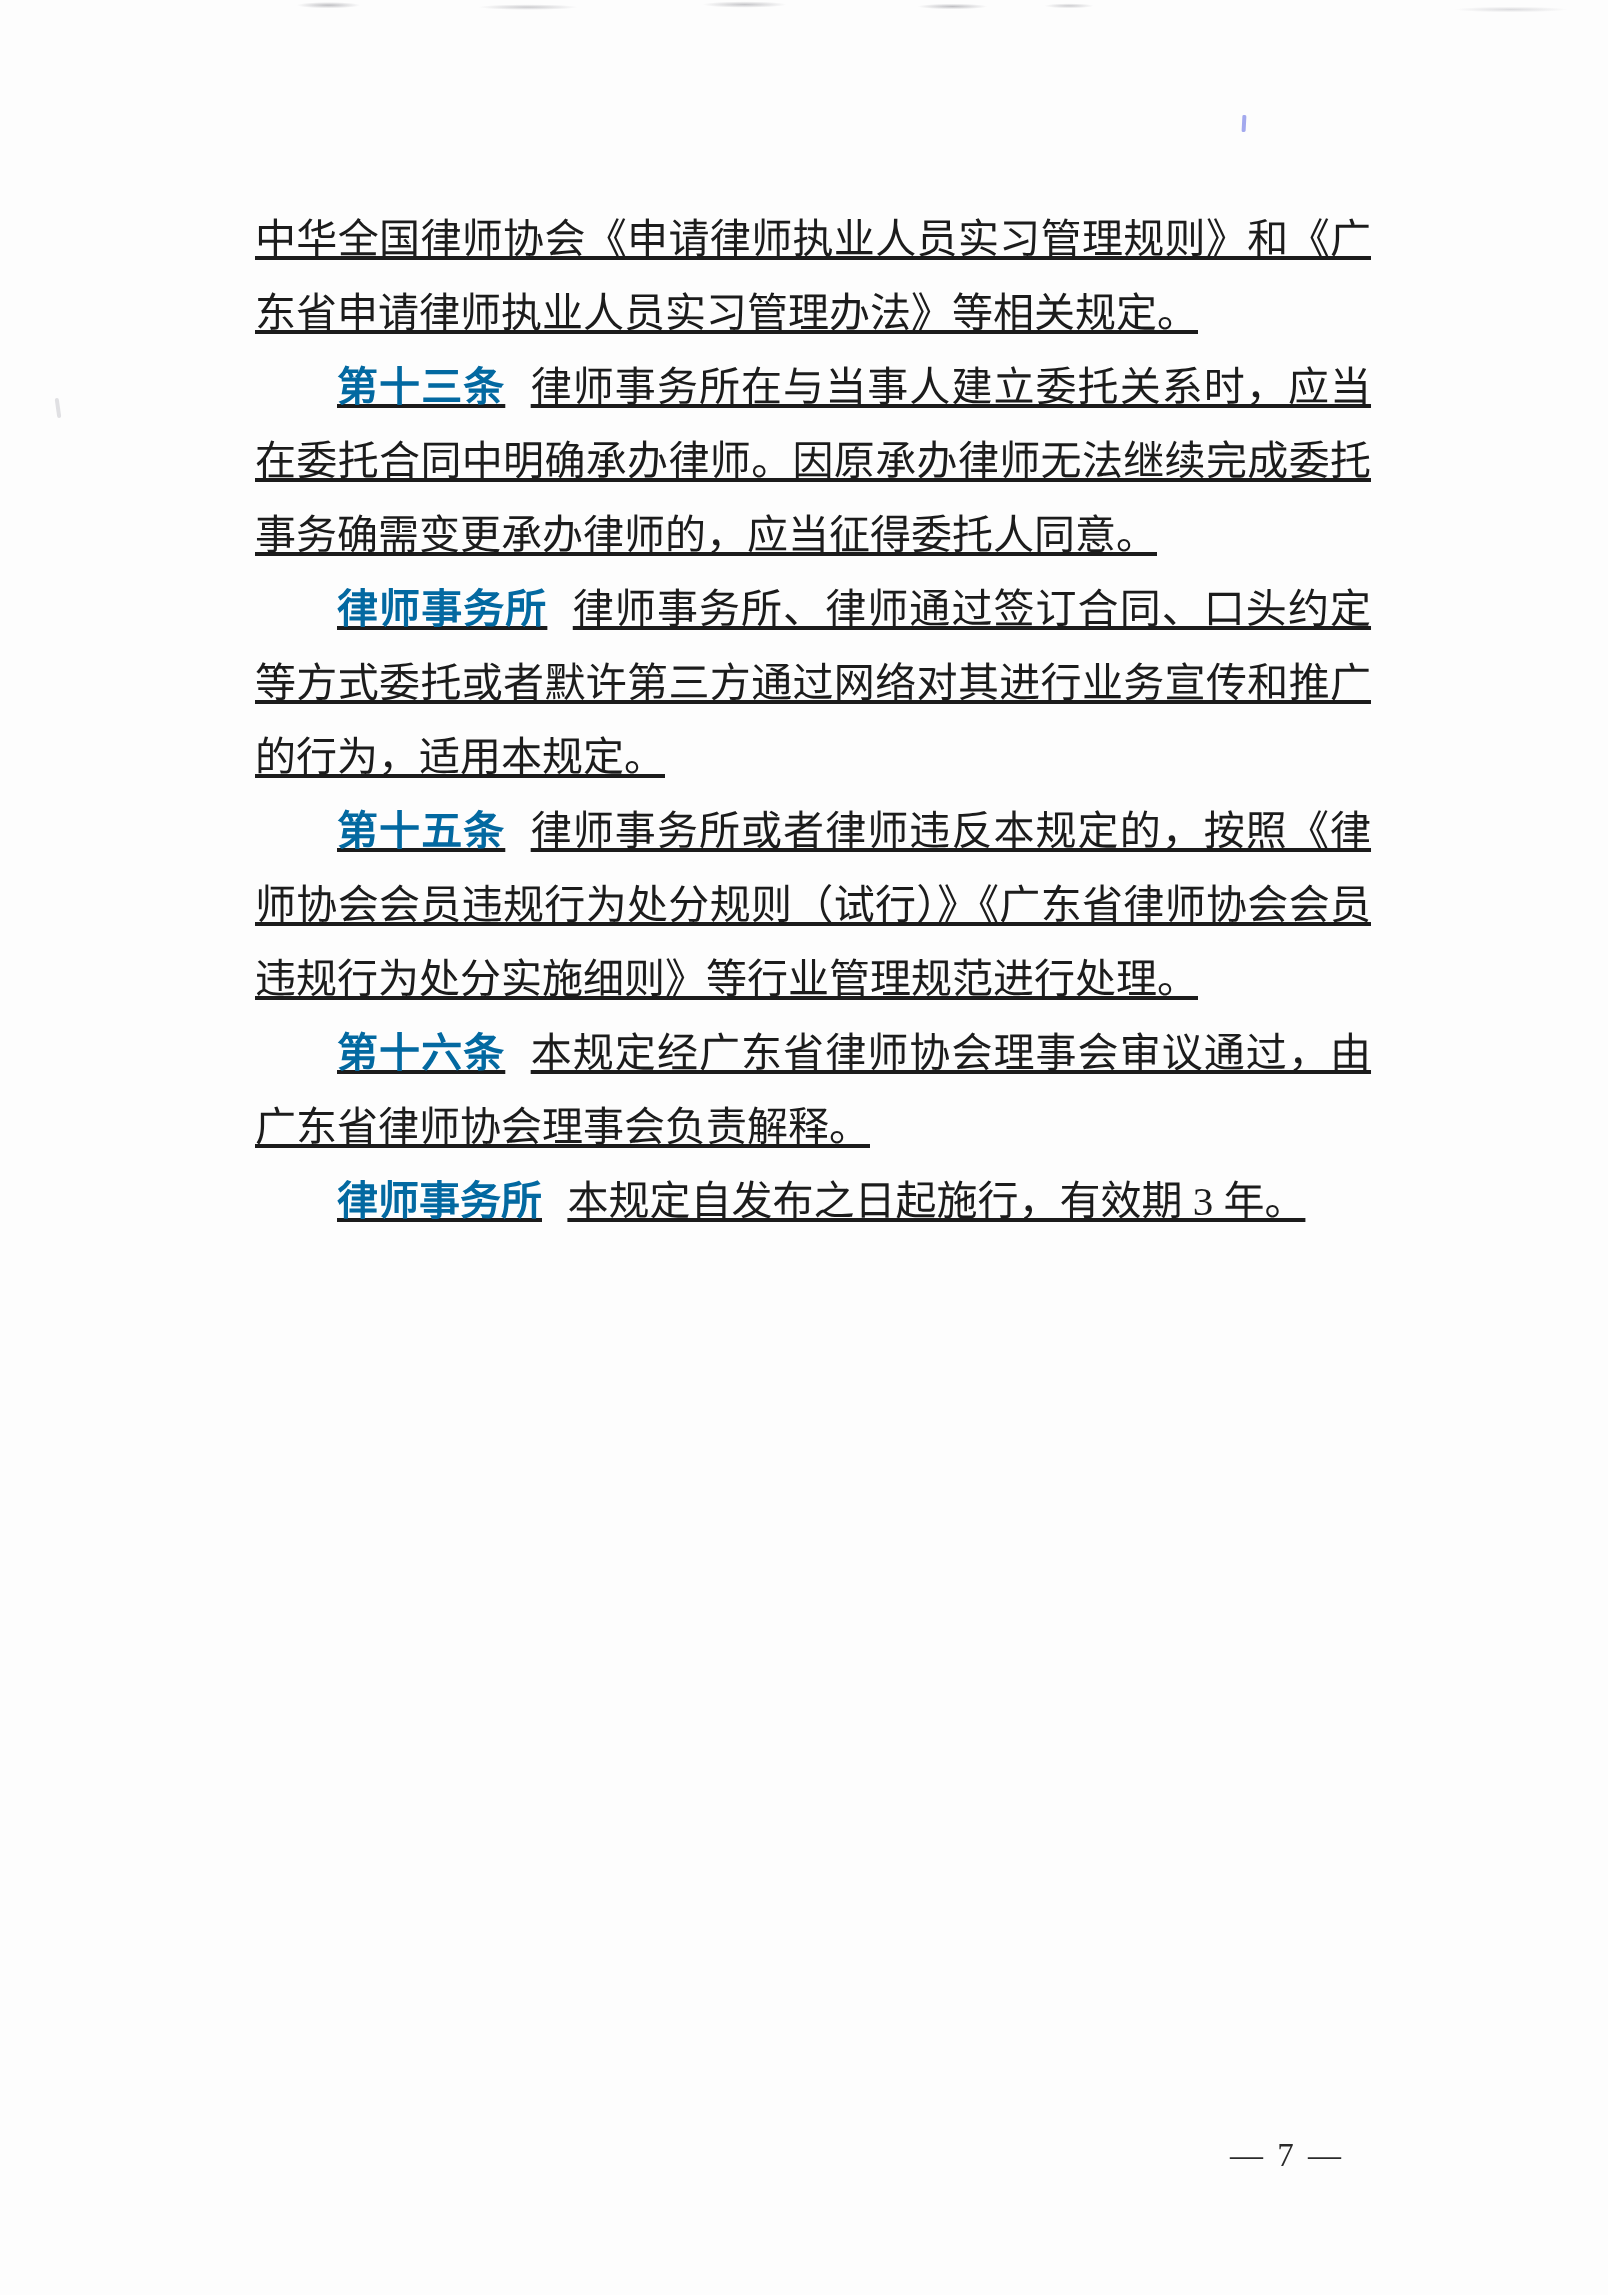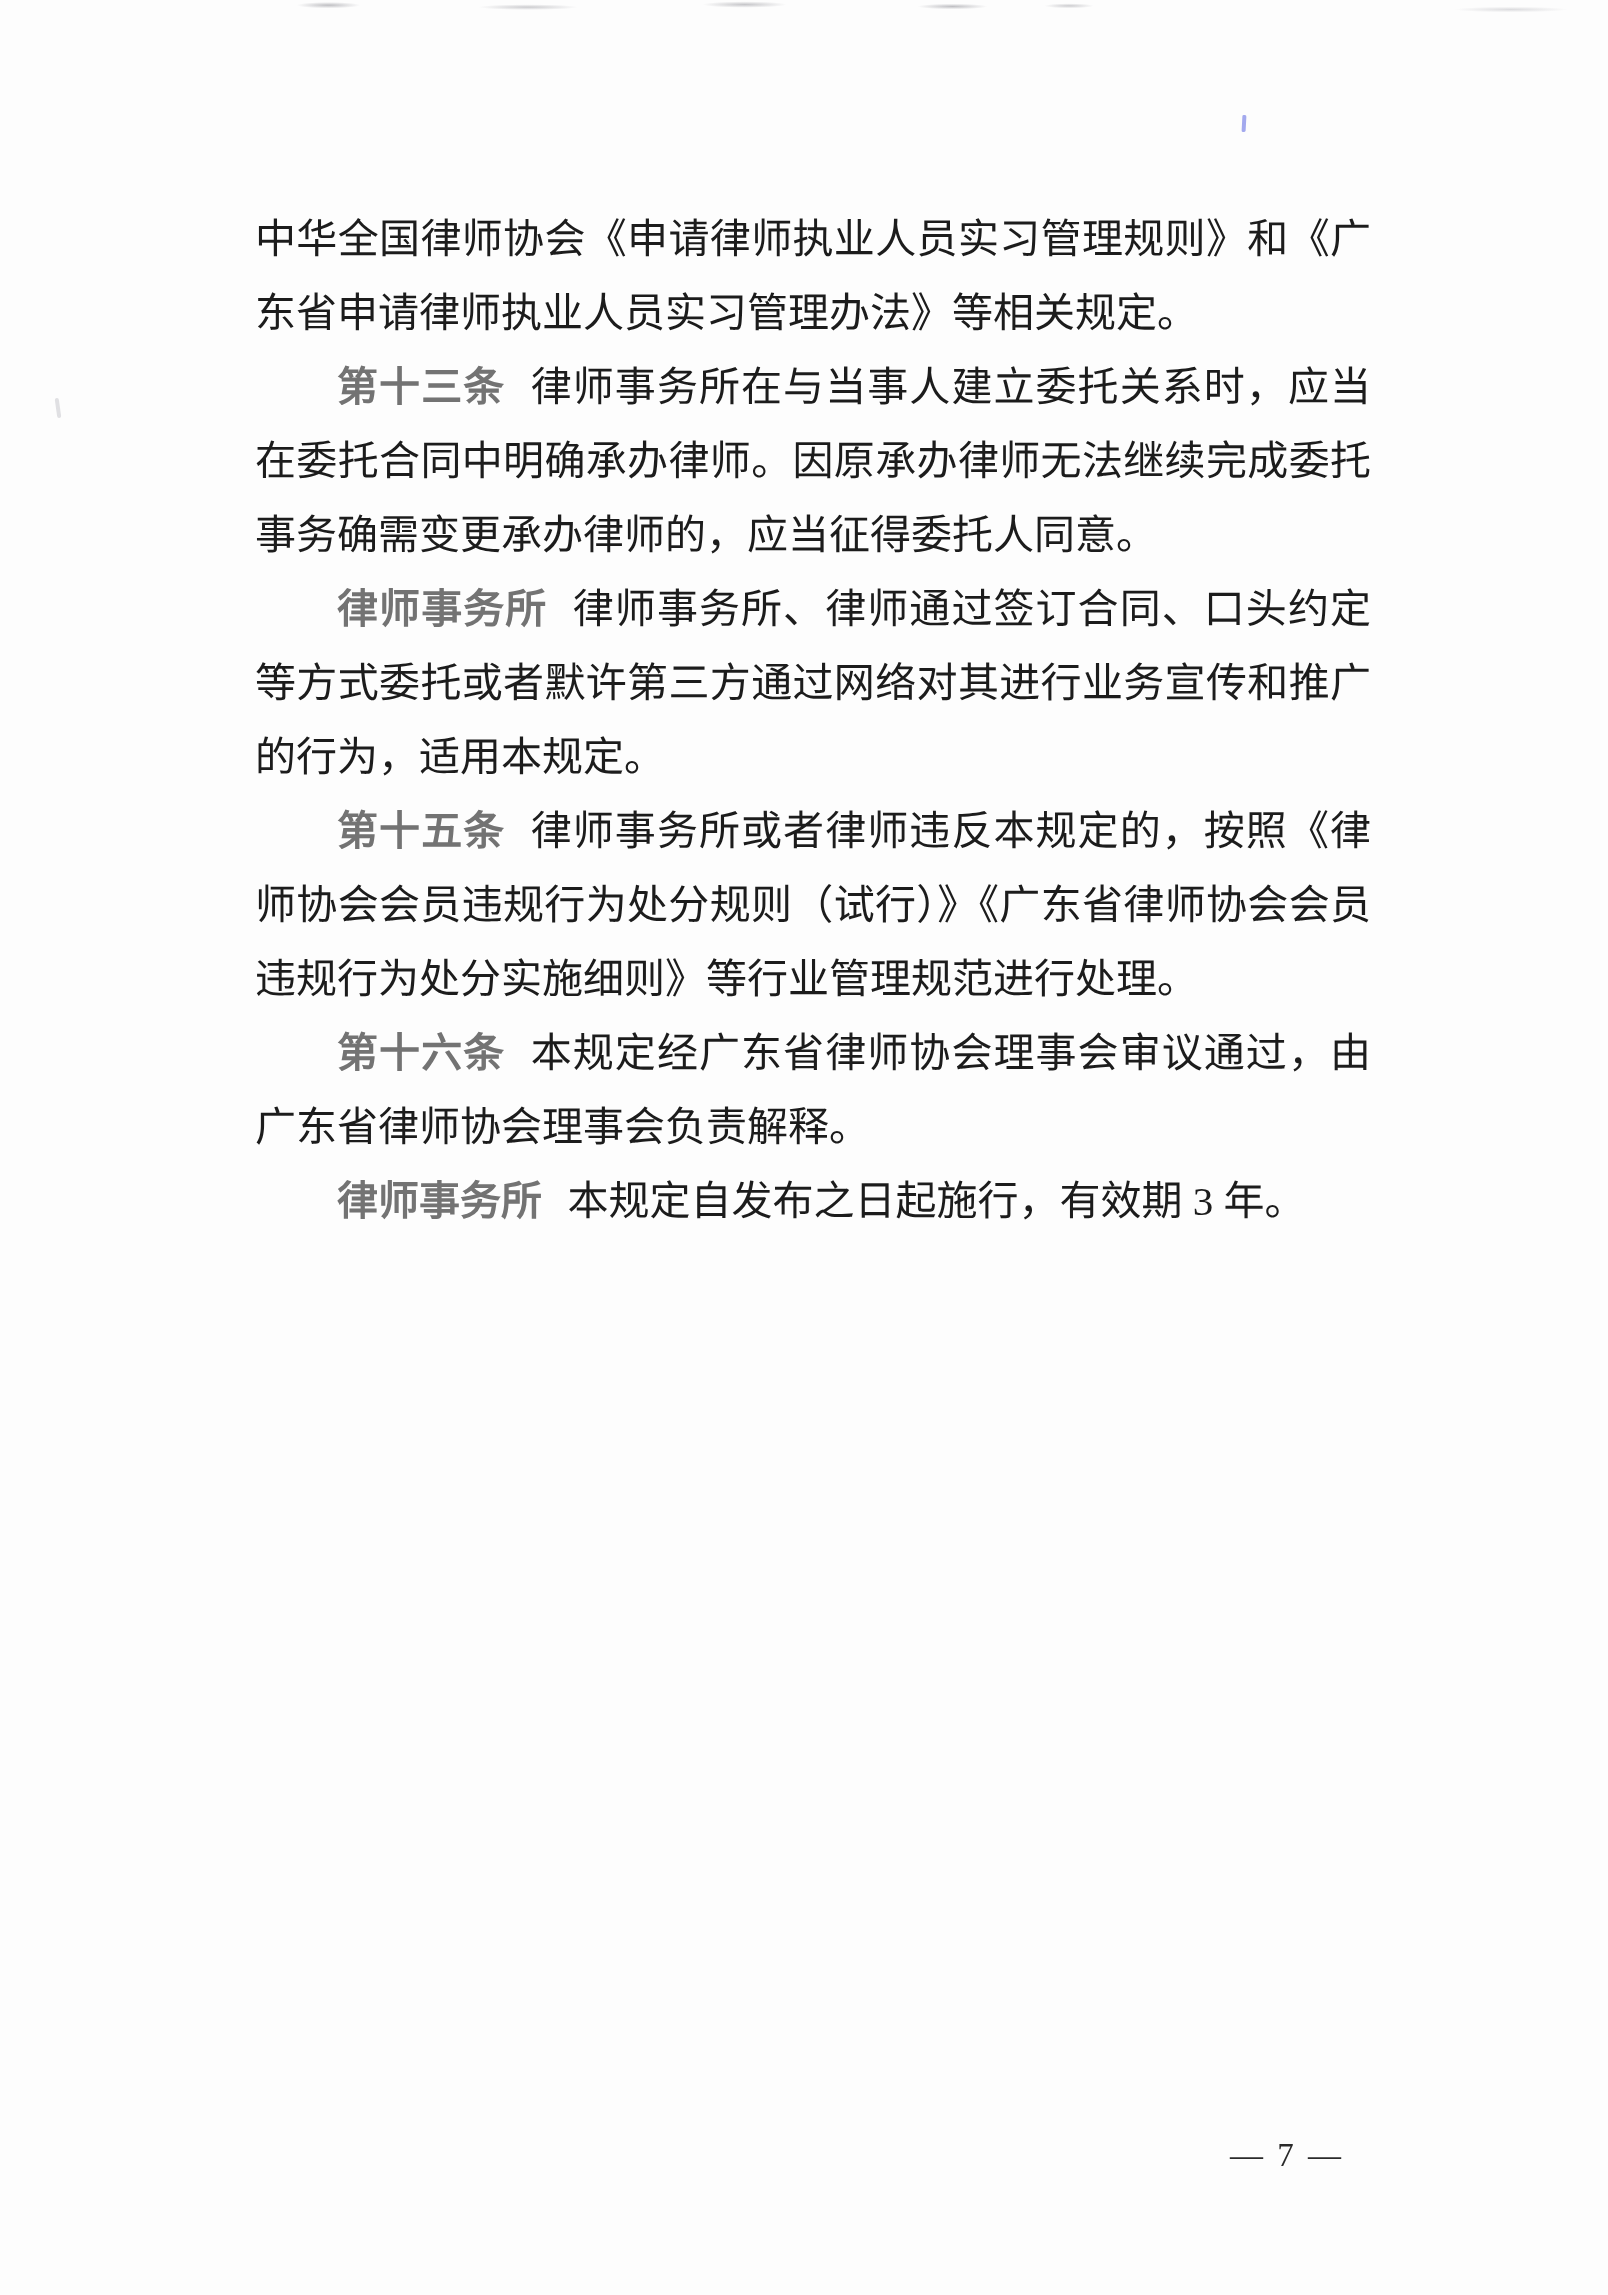--- a/index.html
+++ b/index.html
@@ -49,27 +49,28 @@
   .content {
     position: absolute;
     left: 255px;
     top: 202px;
     width: 1116px;
     font-size: 41px;
     line-height: 74px;
     color: #1c1c1c;
     text-align: justify;
     letter-spacing: 0;
+    text-decoration: underline;
   }
   .para { margin: 0; }
   .para.indent { text-indent: 2em; }
   .lead {
     font-family: "Liberation Sans", "DejaVu Sans", sans-serif;
     font-weight: 700;
-    color: #737373;
+    color: #0369a1;
     margin-right: 0.62em;
   }
   .page-number {
     position: absolute;
     left: 1230px;
     top: 2133px;
     font-size: 33px;
     line-height: 45px;
     color: #2a2a2a;
     letter-spacing: 3px;

